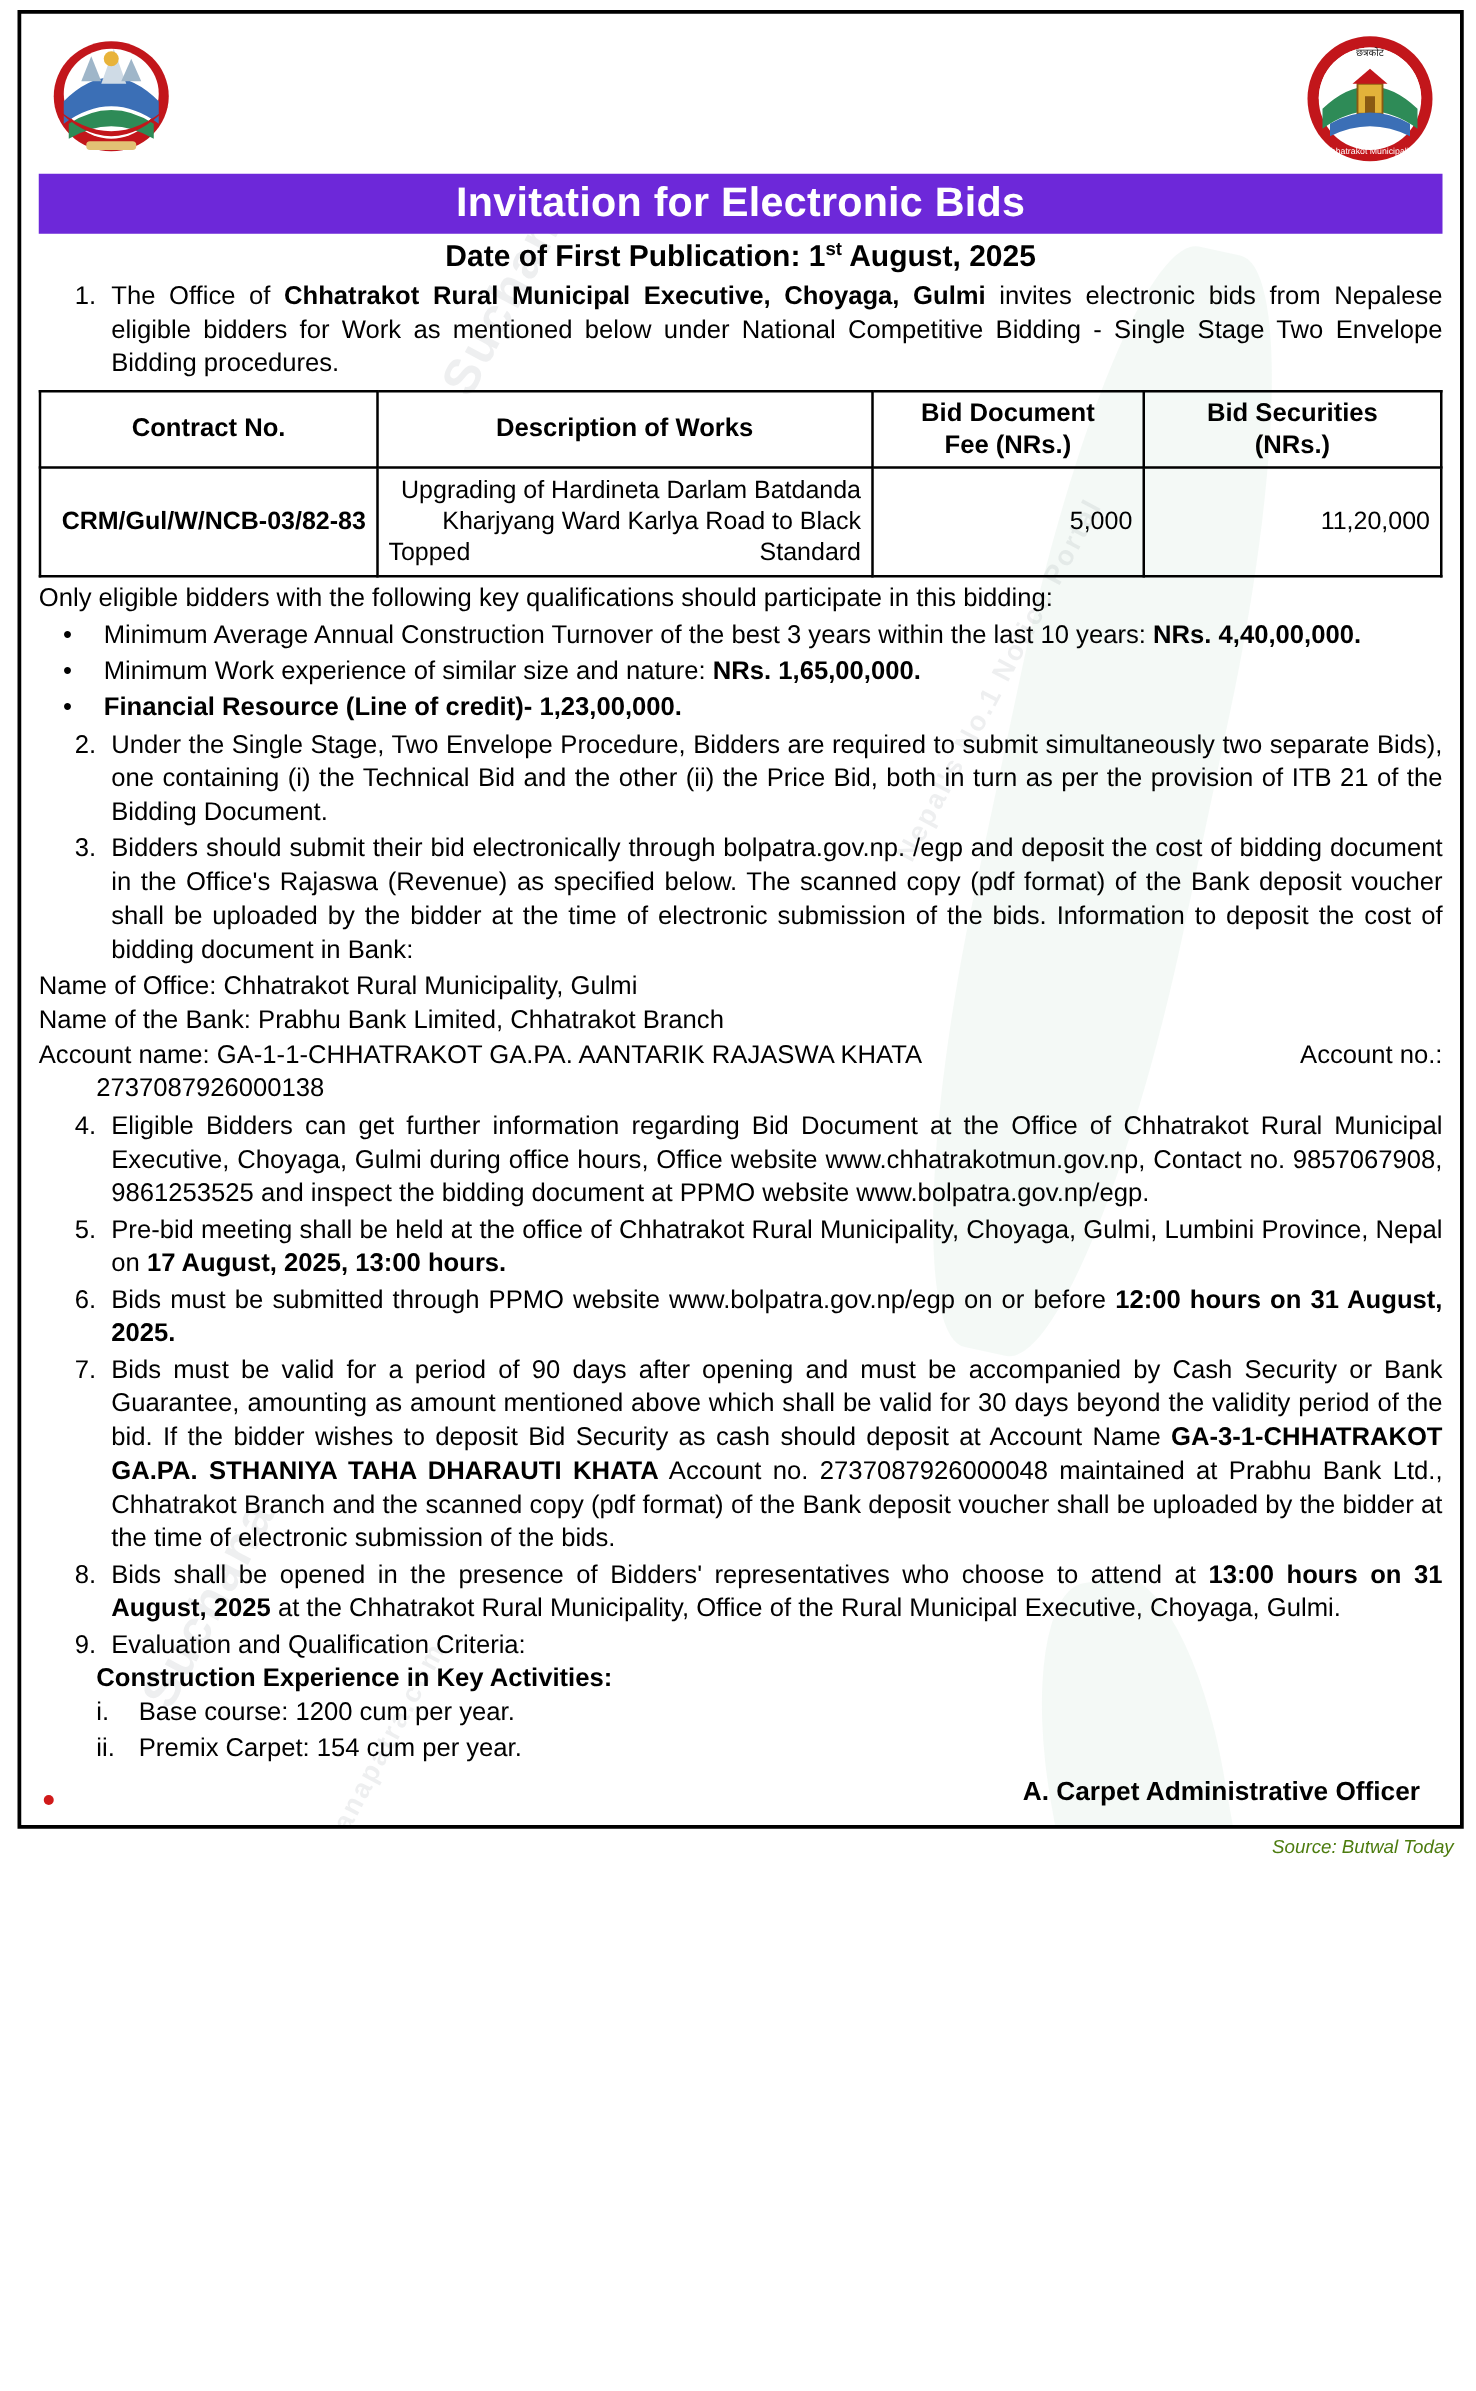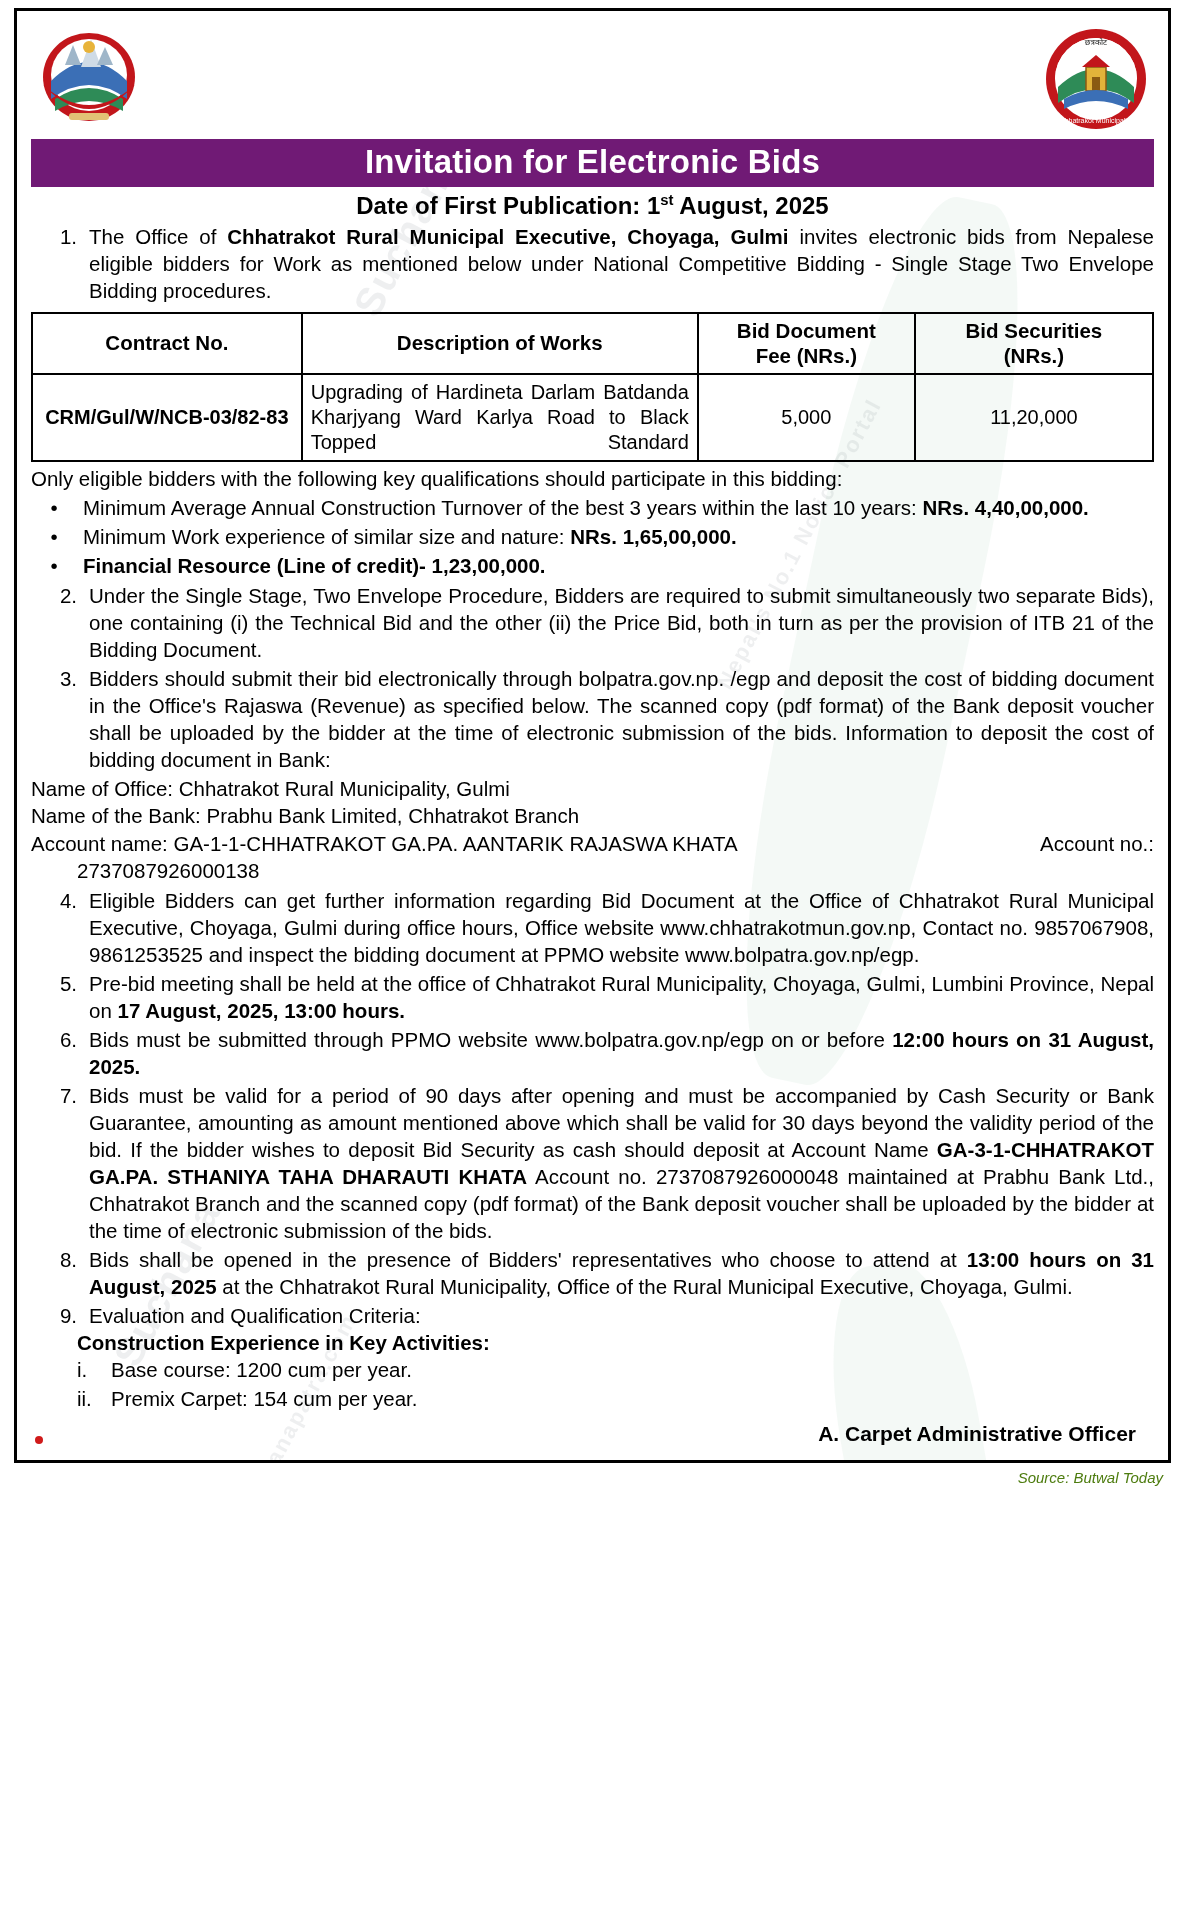--- a/index.html
+++ b/index.html
@@ -76,21 +76,21 @@
     font-weight: bold;
     line-height: 1.08;
     letter-spacing: -0.2px;
   }
   .org-line3 {
     font-size: 26px;
     font-weight: bold;
     margin-top: 2px;
   }
   .title-bar {
-    background: #701a75;
+    background: #6d28d9;
     color: #ffffff;
     text-align: center;
     font-size: 33px;
     font-weight: bold;
     padding: 4px 0 6px 0;
     margin: 6px 0 0 0;
     letter-spacing: 0.2px;
   }
   .pubdate {
     text-align: center;
@@ -123,20 +123,21 @@
     width: 100%;
     border-collapse: collapse;
     margin: 8px 0 2px 0;
     table-layout: fixed;
   }
   table.bidtable td, table.bidtable th {
     border: 2px solid #000;
     padding: 5px 8px;
     font-size: 20px;
     vertical-align: middle;
+    text-align: right;
   }
   table.bidtable th {
     text-align: center;
     font-weight: bold;
     font-size: 20.5px;
     line-height: 1.2;
   }
   .col-contract { width: 24%; text-align: center; font-weight: bold; font-size: 20.5px; line-height:1.25;}
   .col-desc { width: 36%; text-align: justify; text-align-last: justify; font-size: 20px; line-height: 1.25; }
   .col-fee { width: 19%; text-align: center; font-size: 20px;}

